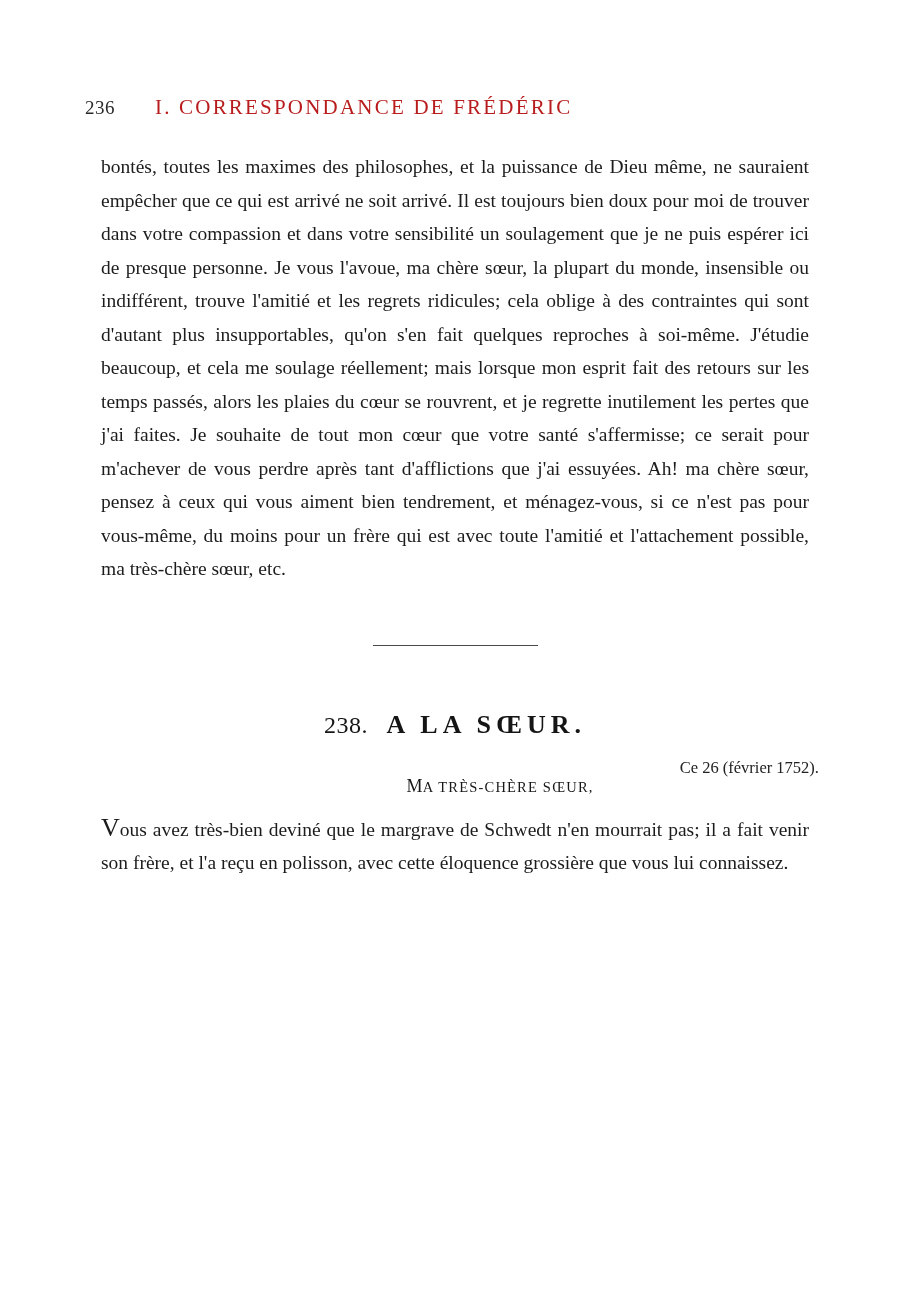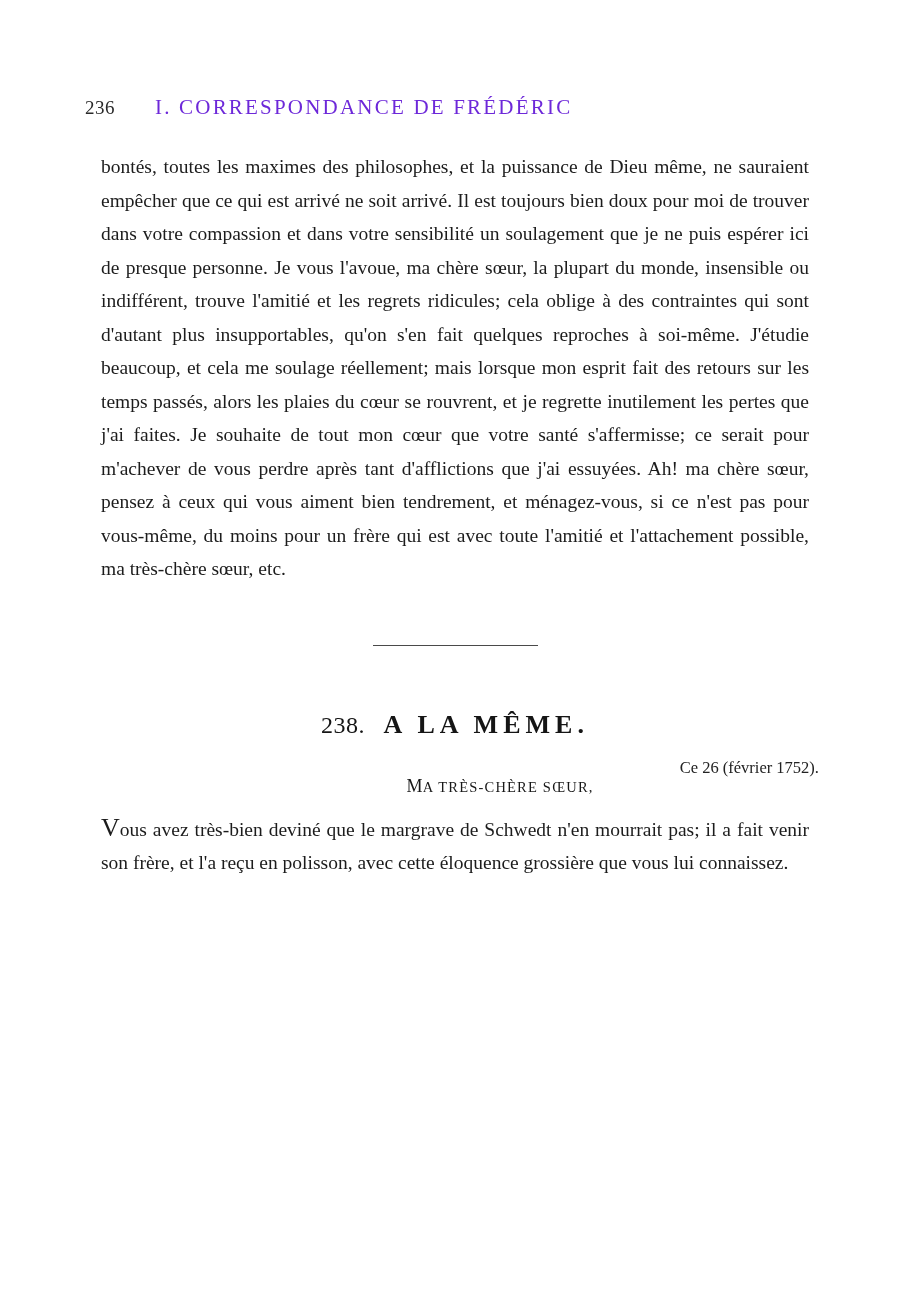--- a/index.html
+++ b/index.html
@@ -38,21 +38,21 @@
   .folio {
     font-size: 19px;
     letter-spacing: 0.5px;
     color: #2a2a2a;
     width: 70px;
     flex: 0 0 70px;
   }
   .head-title {
     font-size: 21px;
     letter-spacing: 2.2px;
-    color: #6d28d9;
+    color: #b91c1c;
     white-space: nowrap;
   }
   
   p.para {
     margin: 16px;
     font-size: 19.5px;
     line-height: 33.5px;
     text-align: justify;
     text-justify: inter-word;
     color: #1c1c1c;
@@ -135,21 +135,21 @@
     </div>
 
     <p class="para">bontés, toutes les maximes des philosophes, et la puissance de Dieu même, ne sauraient empêcher que ce qui est arrivé ne soit arrivé. Il est toujours bien doux pour moi de trouver dans votre compassion et dans votre sensibilité un soulagement que je ne puis espérer ici de presque personne. Je vous l'avoue, ma chère sœur, la plupart du monde, insensible ou indifférent, trouve l'amitié et les regrets ridicules; cela oblige à des contraintes qui sont d'autant plus insupportables, qu'on s'en fait quelques reproches à soi-même. J'étudie beaucoup, et cela me soulage réellement; mais lorsque mon esprit fait des retours sur les temps passés, alors les plaies du cœur se rouvrent, et je regrette inutilement les pertes que j'ai faites. Je souhaite de tout mon cœur que votre santé s'affermisse; ce serait pour m'achever de vous perdre après tant d'afflictions que j'ai essuyées. Ah! ma chère sœur, pensez à ceux qui vous aiment bien tendrement, et ménagez-vous, si ce n'est pas pour vous-même, du moins pour un frère qui est avec toute l'amitié et l'attachement possible, ma très-chère sœur, etc.</p>
 
     <div class="rule-wrap">
       <span class="rule"></span>
     </div>
 
     <div class="section-head">
       <span class="num">238.</span>
-      <span class="title">A LA MÊME.</span>
+      <span class="title">A LA SŒUR.</span>
     </div>
 
     <div class="dateline">Ce 26 (février 1752).</div>
 
     <div class="salutation">
       <span class="cap">M</span><span class="sc">A TRÈS-CHÈRE SŒUR,</span>
     </div>
 
     <p class="para">
       <span class="initial">V</span><span>ous avez très-bien deviné que le margrave de Schwedt n'en mourrait pas; il a fait venir son frère, et l'a reçu en polisson, avec cette éloquence grossière que vous lui connaissez.</span>

